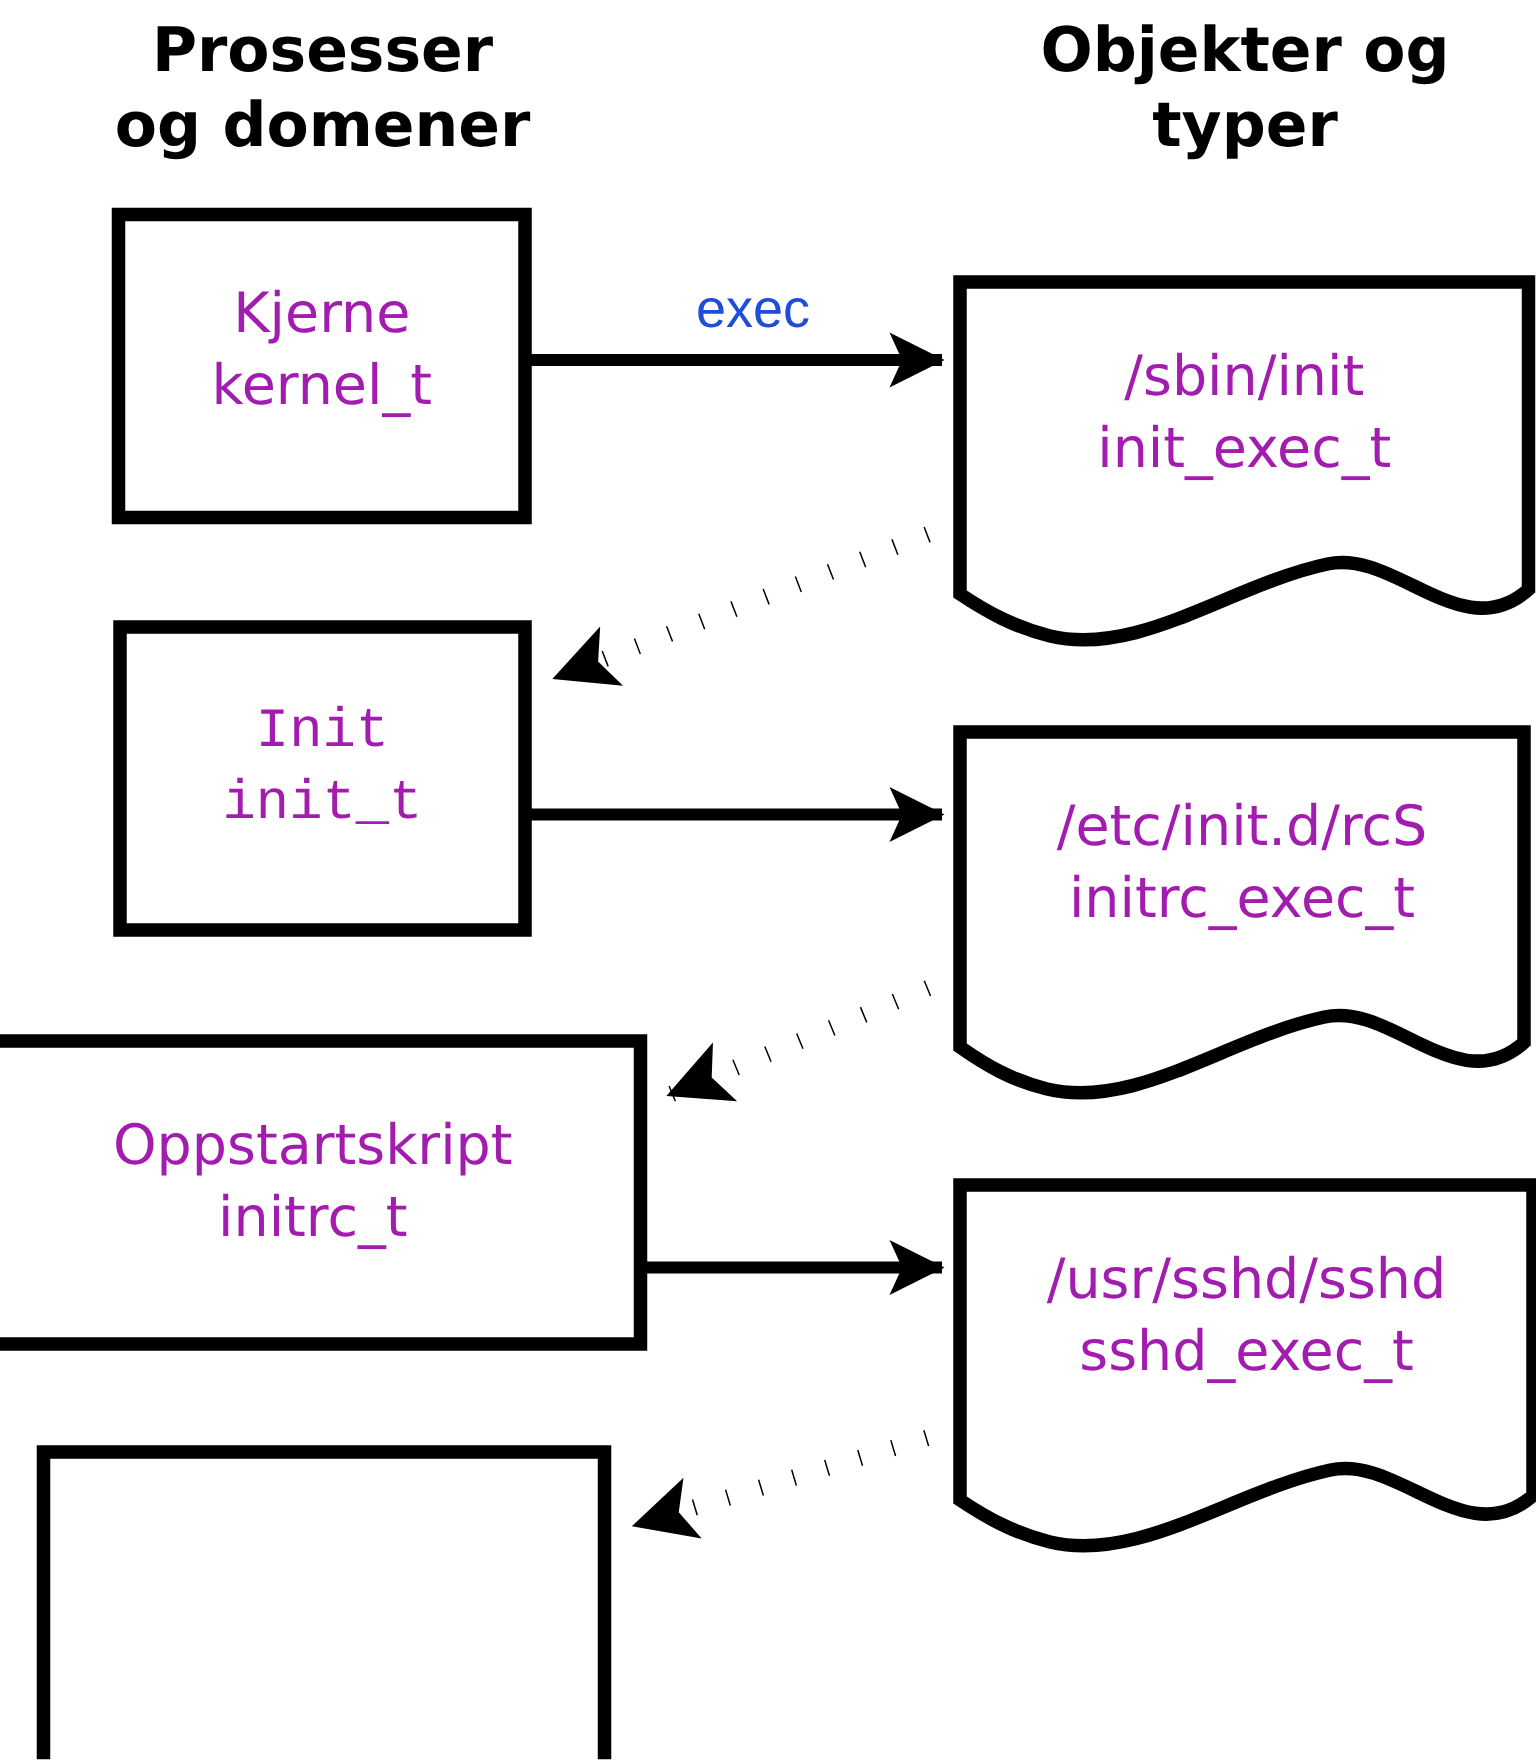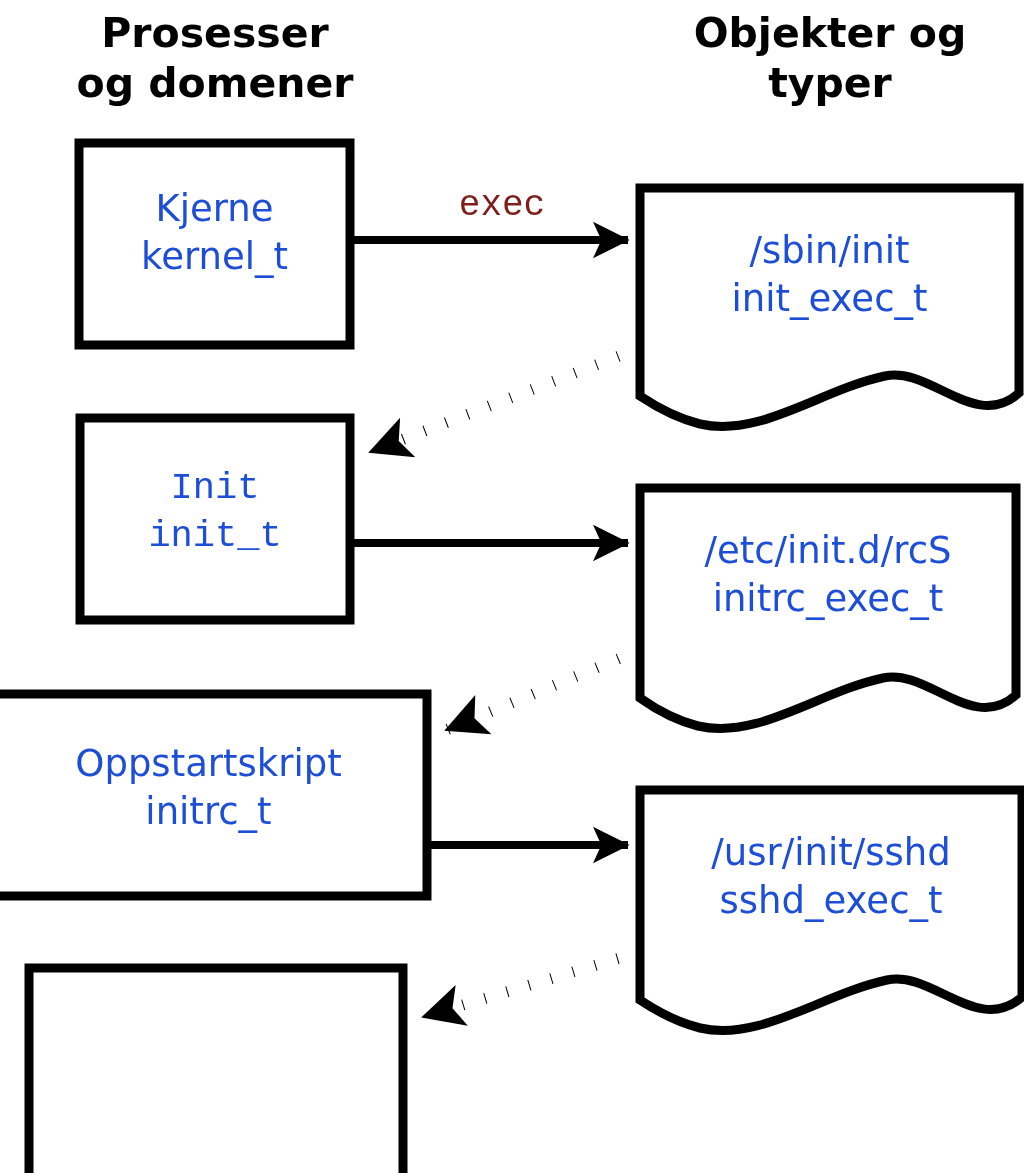--- a/index.html
+++ b/index.html
@@ -36,30 +36,30 @@
     color: #000000;
     white-space: pre-line;
   }
   .node-label {
     position: absolute;
     text-align: center;
     font-family: "DejaVu Sans", sans-serif;
     font-weight: normal;
     font-size: 37px;
     line-height: 48px;
-    color: #1d4ed8;
+    color: #a21caf;
     white-space: pre-line;
   }
   .edge-label {
     position: absolute;
-    font-family: Liberation Mono, monospace;
+    font-family: Liberation Sans, sans-serif;
     font-weight: normal;
     font-size: 36px;
     line-height: 40px;
-    color: #7f1d1d;
+    color: #1d4ed8;
     text-align: center;
   }
 </style>
 </head>
 <body>
 
 <div id="diagram-root">
 
   <div class="col-header" style="left:15px; top:8px; width:400px;">Prosesser
 og domener</div>
@@ -119,18 +119,18 @@
   <div class="node-label" style="left:-10px; top:740px; width:437px;">Oppstartskript
 initrc_t</div>
 
 
   <div class="node-label" style="left:640px; top:527px; width:376px;">/etc/init.d/rcS
 initrc_exec_t</div>
 
   <div class="node-label" style="left:640px; top:227px; width:379px;">/sbin/init
 init_exec_t</div>
 
-  <div class="node-label" style="left:640px; top:829px; width:382px;">/usr/init/sshd
+  <div class="node-label" style="left:640px; top:829px; width:382px;">/usr/sshd/sshd
 sshd_exec_t</div>
 
   <div class="edge-label" style="left:400px; top:186px; width:204px;">exec</div>
 
 </div>
 
 </body></html>

